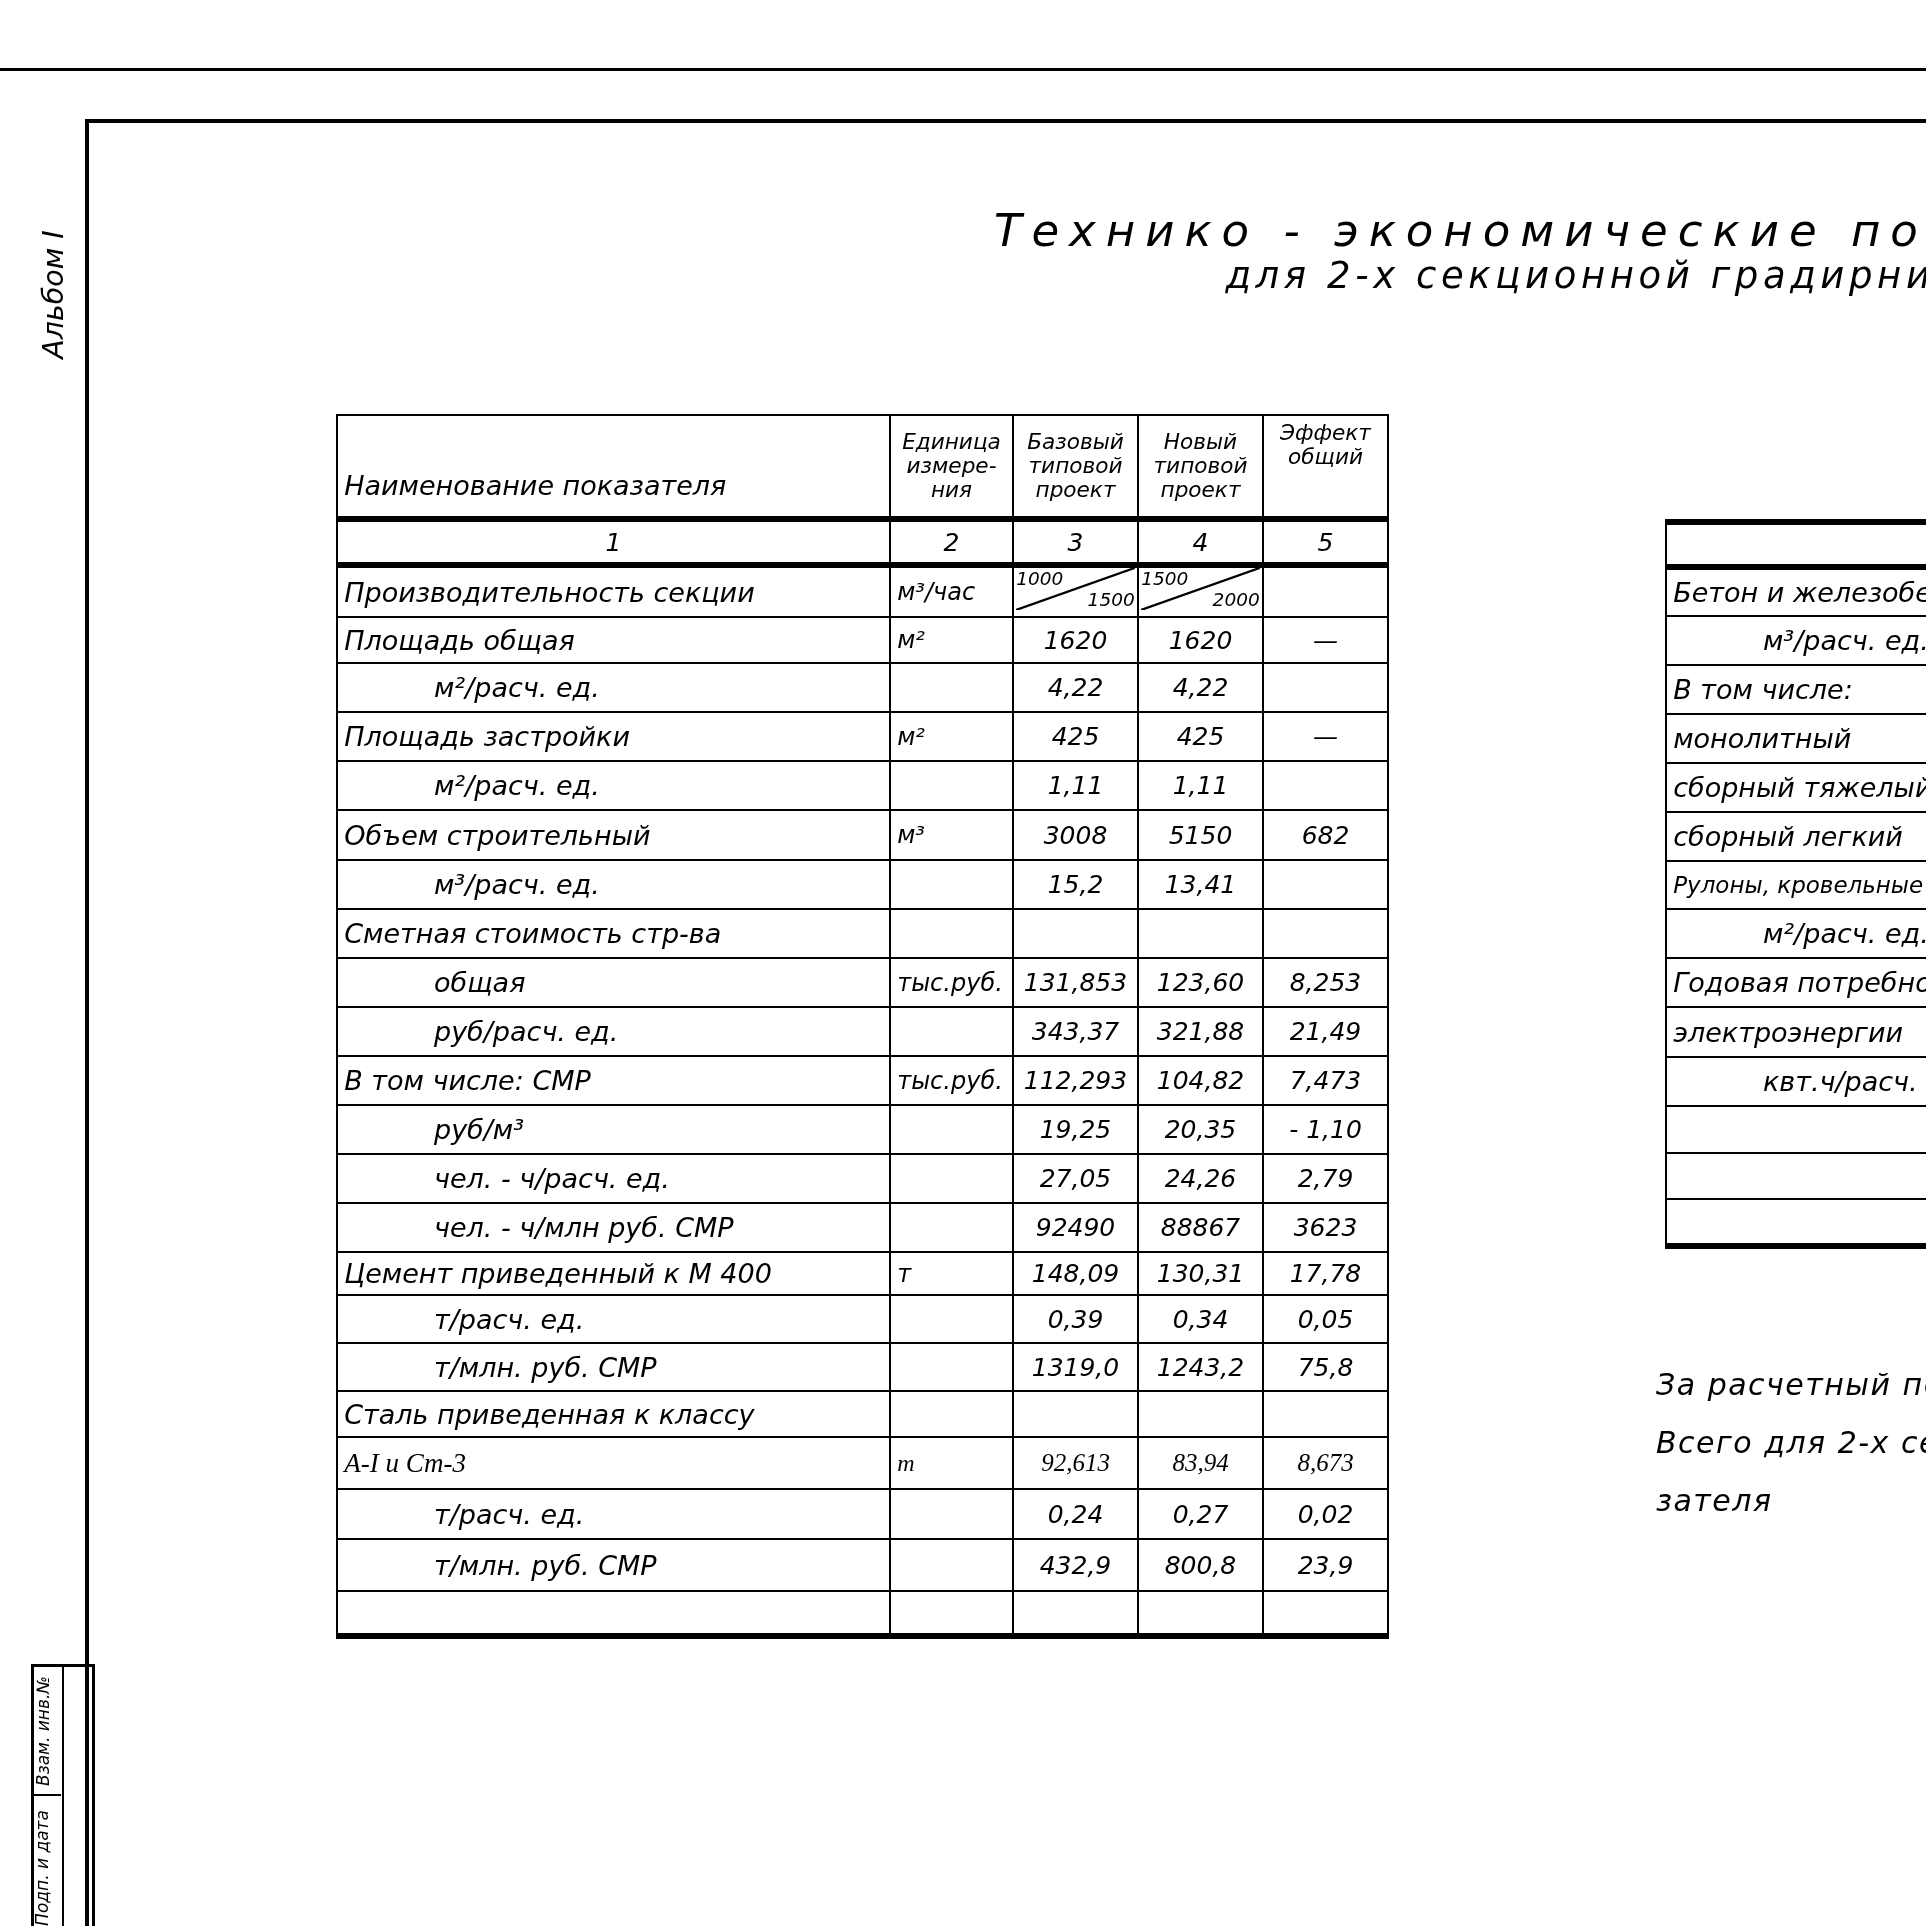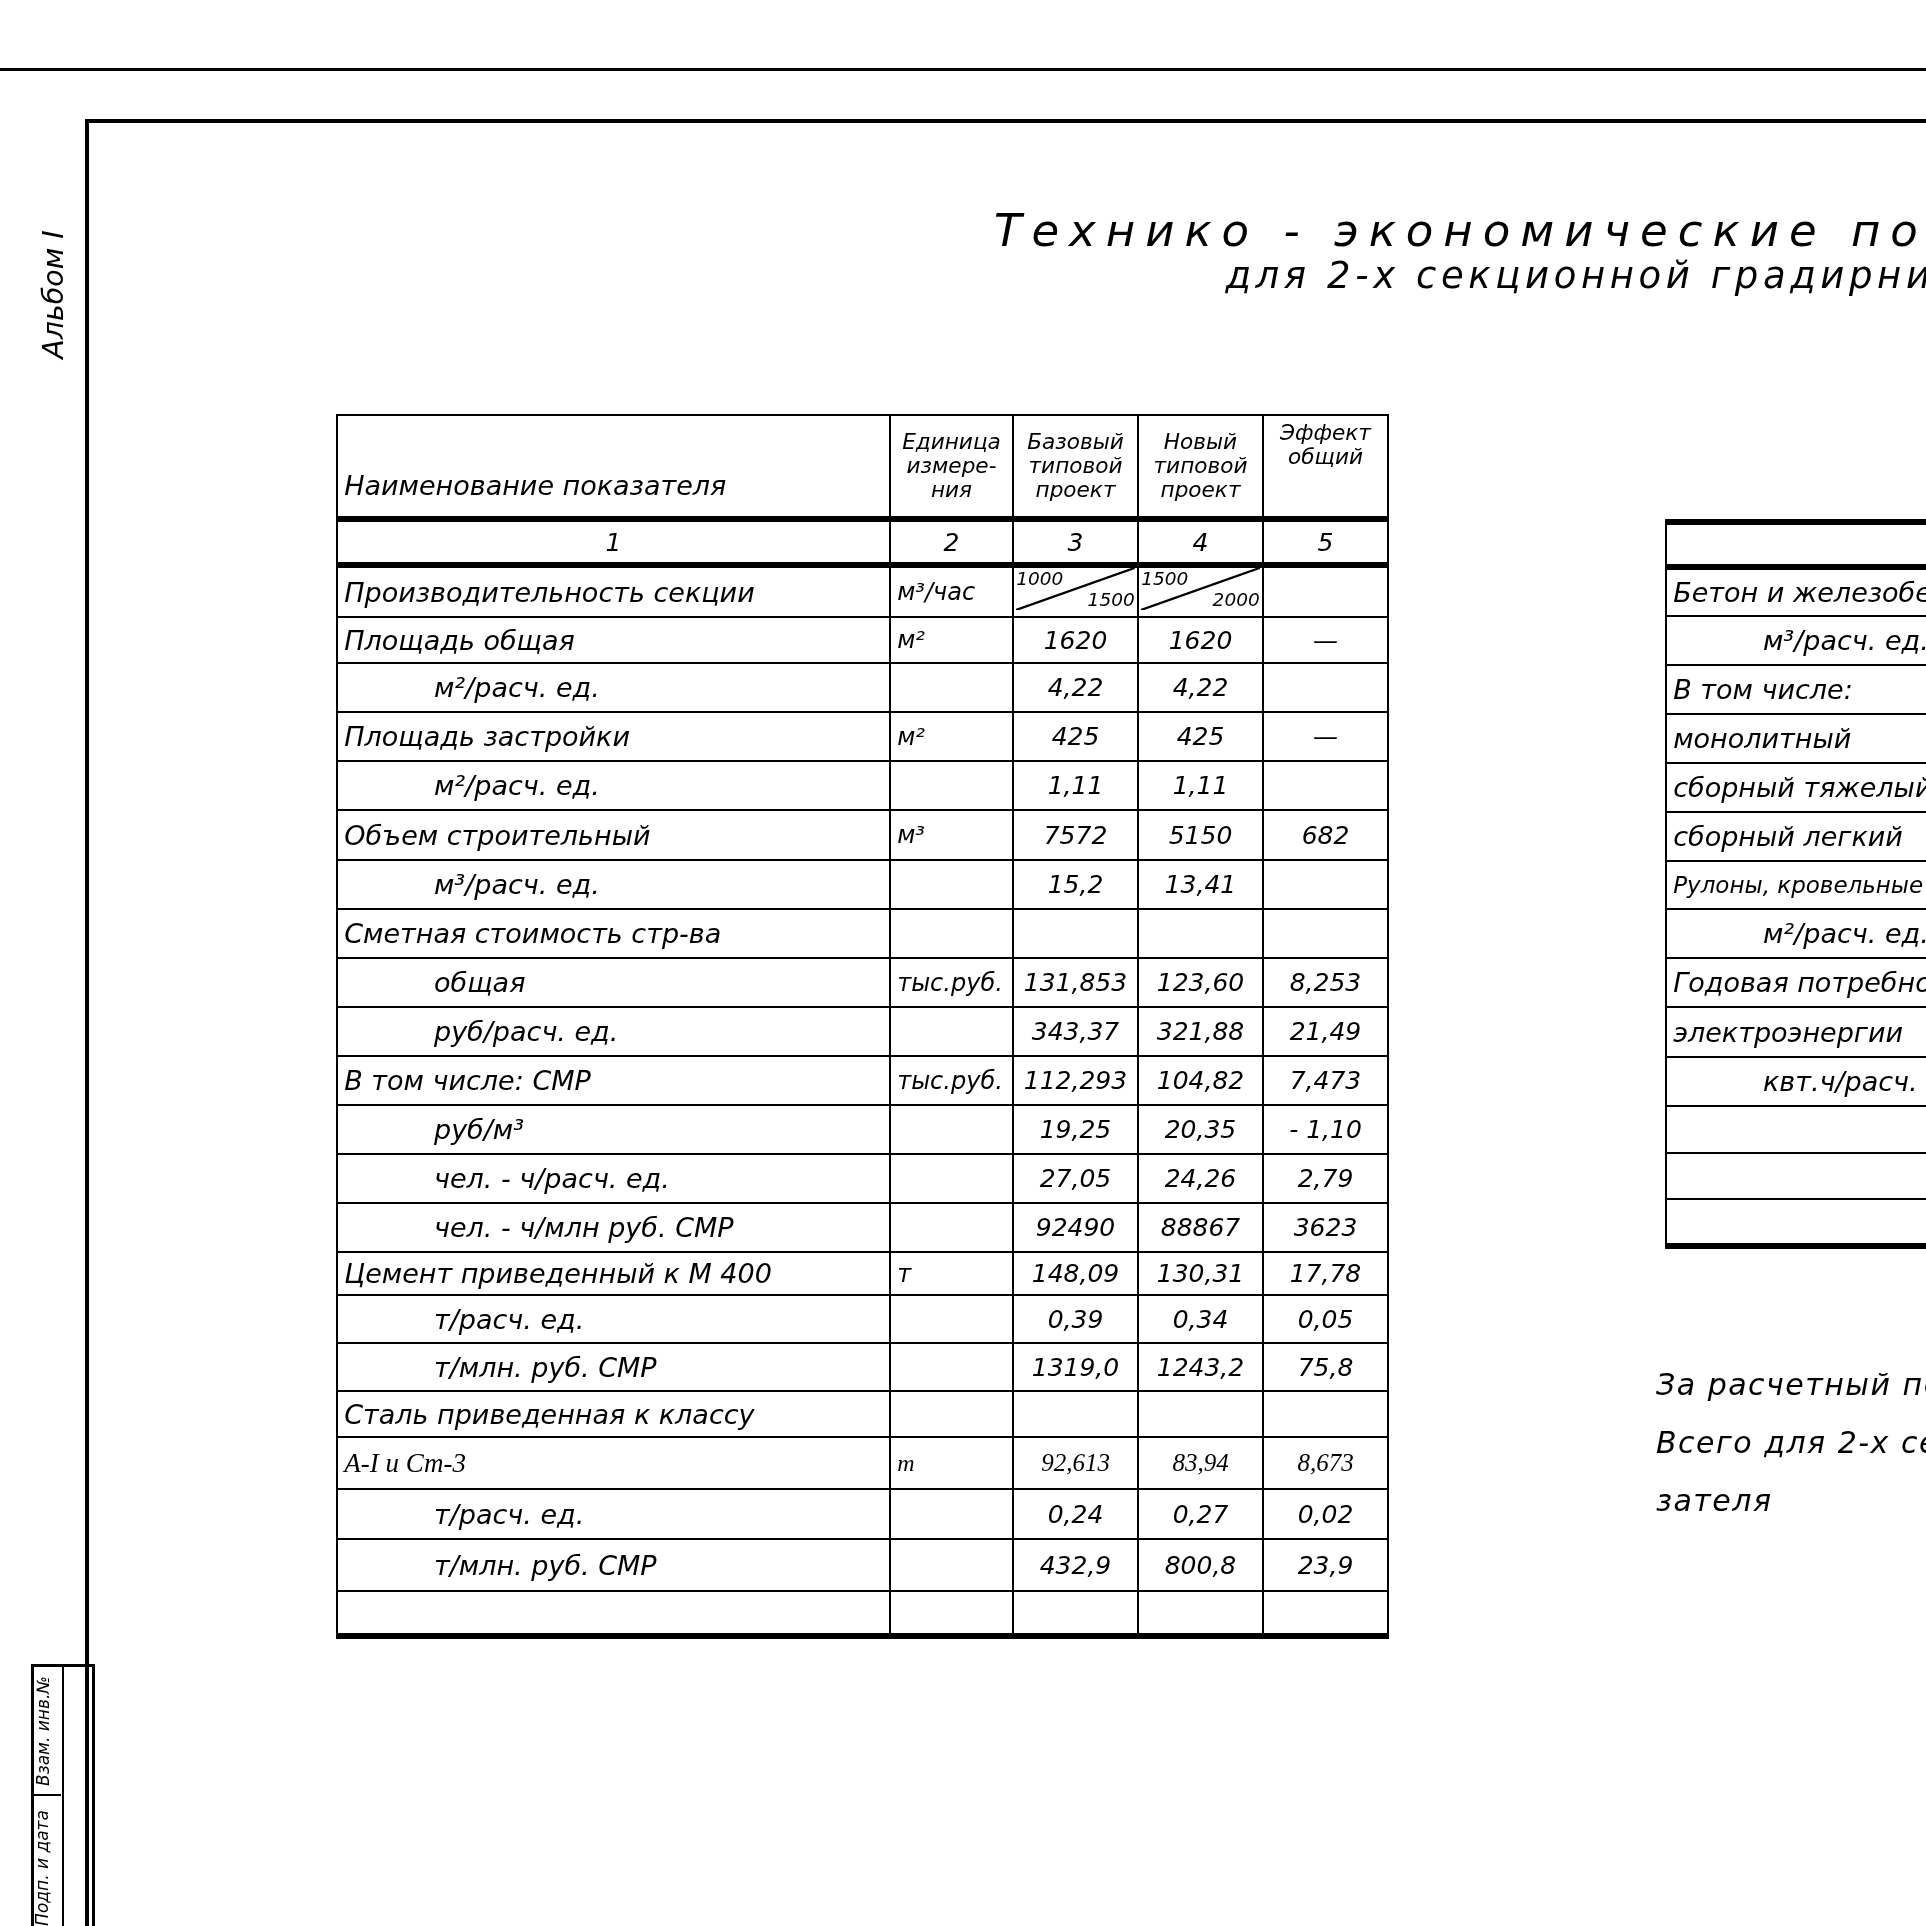--- a/index.html
+++ b/index.html
@@ -139,21 +139,21 @@
   <tr style="height:49px;">
         <td class="ind">м²/расч. ед.</td>
         <td class="unit"></td>
         <td class="num">1,11</td>
         <td class="num">1,11</td>
         <td class="num"></td>
       </tr>
   <tr style="height:50px;">
         <td>Объем строительный</td>
         <td class="unit">м³</td>
-        <td class="num">7572</td>
+        <td class="num">3008</td>
         <td class="num">5150</td>
         <td class="num">682</td>
       </tr>
   <tr style="height:49px;">
         <td class="ind">м³/расч. ед.</td>
         <td class="unit"></td>
         <td class="num">15,2</td>
         <td class="num">13,41</td>
         <td class="num"></td>
       </tr>

